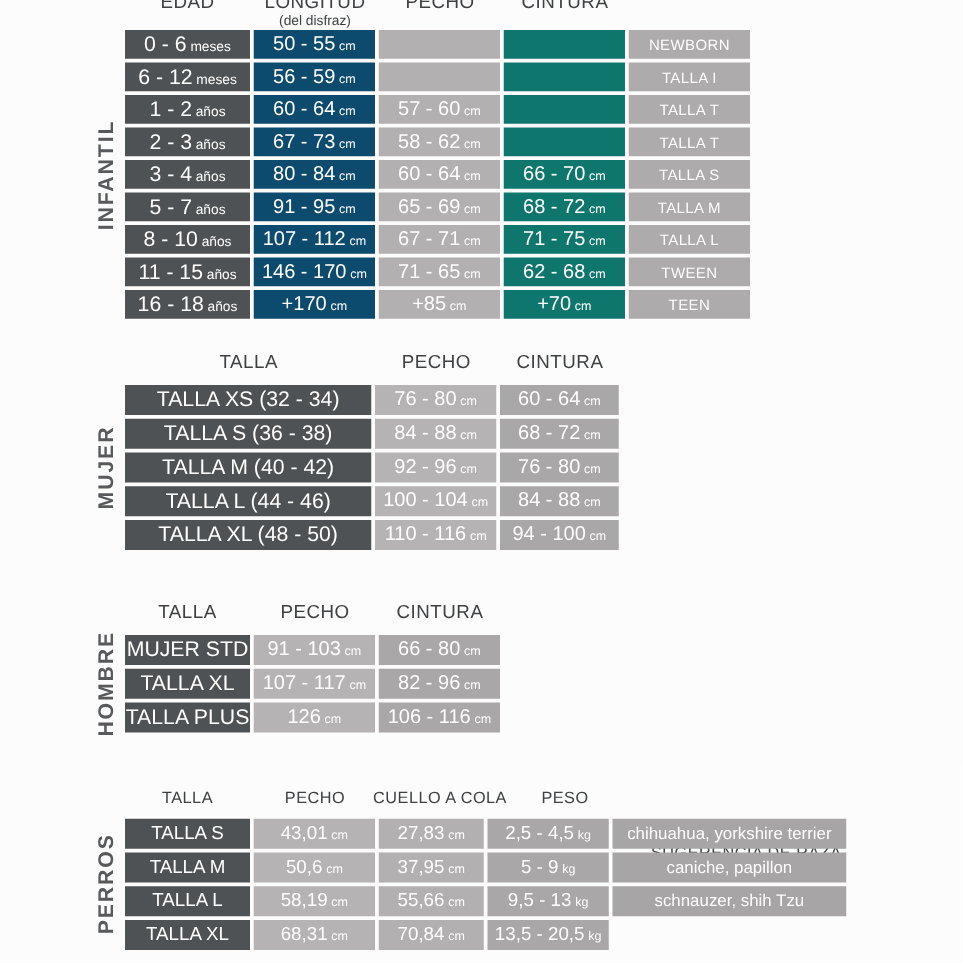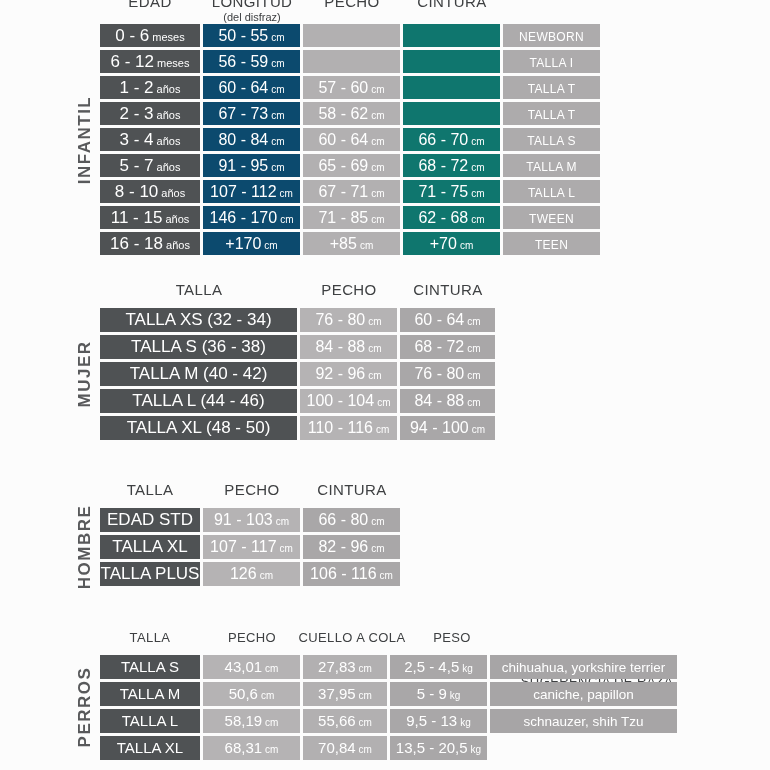--- a/index.html
+++ b/index.html
@@ -161,21 +161,21 @@
           <div class="row">
             <div class="cell c0 dark"><span class="val">8 - 10</span><span class="unit">años</span></div>
             <div class="cell c1"><span class="val">107 - 112</span><span class="unit">cm</span></div>
             <div class="cell c2"><span class="val">67 - 71</span><span class="unit">cm</span></div>
             <div class="cell c3"><span class="val">71 - 75</span><span class="unit">cm</span></div>
             <div class="cell c4"><span class="val">TALLA L</span></div>
           </div>
           <div class="row">
             <div class="cell c0 dark"><span class="val">11 - 15</span><span class="unit">años</span></div>
             <div class="cell c1"><span class="val">146 - 170</span><span class="unit">cm</span></div>
-            <div class="cell c2"><span class="val">71 - 85</span><span class="unit">cm</span></div>
+            <div class="cell c2"><span class="val">71 - 65</span><span class="unit">cm</span></div>
             <div class="cell c3"><span class="val">62 - 68</span><span class="unit">cm</span></div>
             <div class="cell c4"><span class="val">TWEEN</span></div>
           </div>
           <div class="row">
             <div class="cell c0 dark"><span class="val">16 - 18</span><span class="unit">años</span></div>
             <div class="cell c1"><span class="val">+170</span><span class="unit">cm</span></div>
             <div class="cell c2"><span class="val">+85</span><span class="unit">cm</span></div>
             <div class="cell c3"><span class="val">+70</span><span class="unit">cm</span></div>
             <div class="cell c4"><span class="val">TEEN</span></div>
           </div>
@@ -230,21 +230,21 @@
           </div>
           <div class="hcell h1">
             <div class="htext">PECHO</div>
           </div>
           <div class="hcell h2">
             <div class="htext">CINTURA</div>
           </div>
         </div>
         <div class="rows">
           <div class="row">
-            <div class="cell c0 dark"><span class="val">EDAD STD</span></div>
+            <div class="cell c0 dark"><span class="val">MUJER STD</span></div>
             <div class="cell c1"><span class="val">91 - 103</span><span class="unit">cm</span></div>
             <div class="cell c2"><span class="val">66 - 80</span><span class="unit">cm</span></div>
           </div>
           <div class="row">
             <div class="cell c0 dark"><span class="val">TALLA XL</span></div>
             <div class="cell c1"><span class="val">107 - 117</span><span class="unit">cm</span></div>
             <div class="cell c2"><span class="val">82 - 96</span><span class="unit">cm</span></div>
           </div>
           <div class="row">
             <div class="cell c0 dark"><span class="val">TALLA PLUS</span></div>

